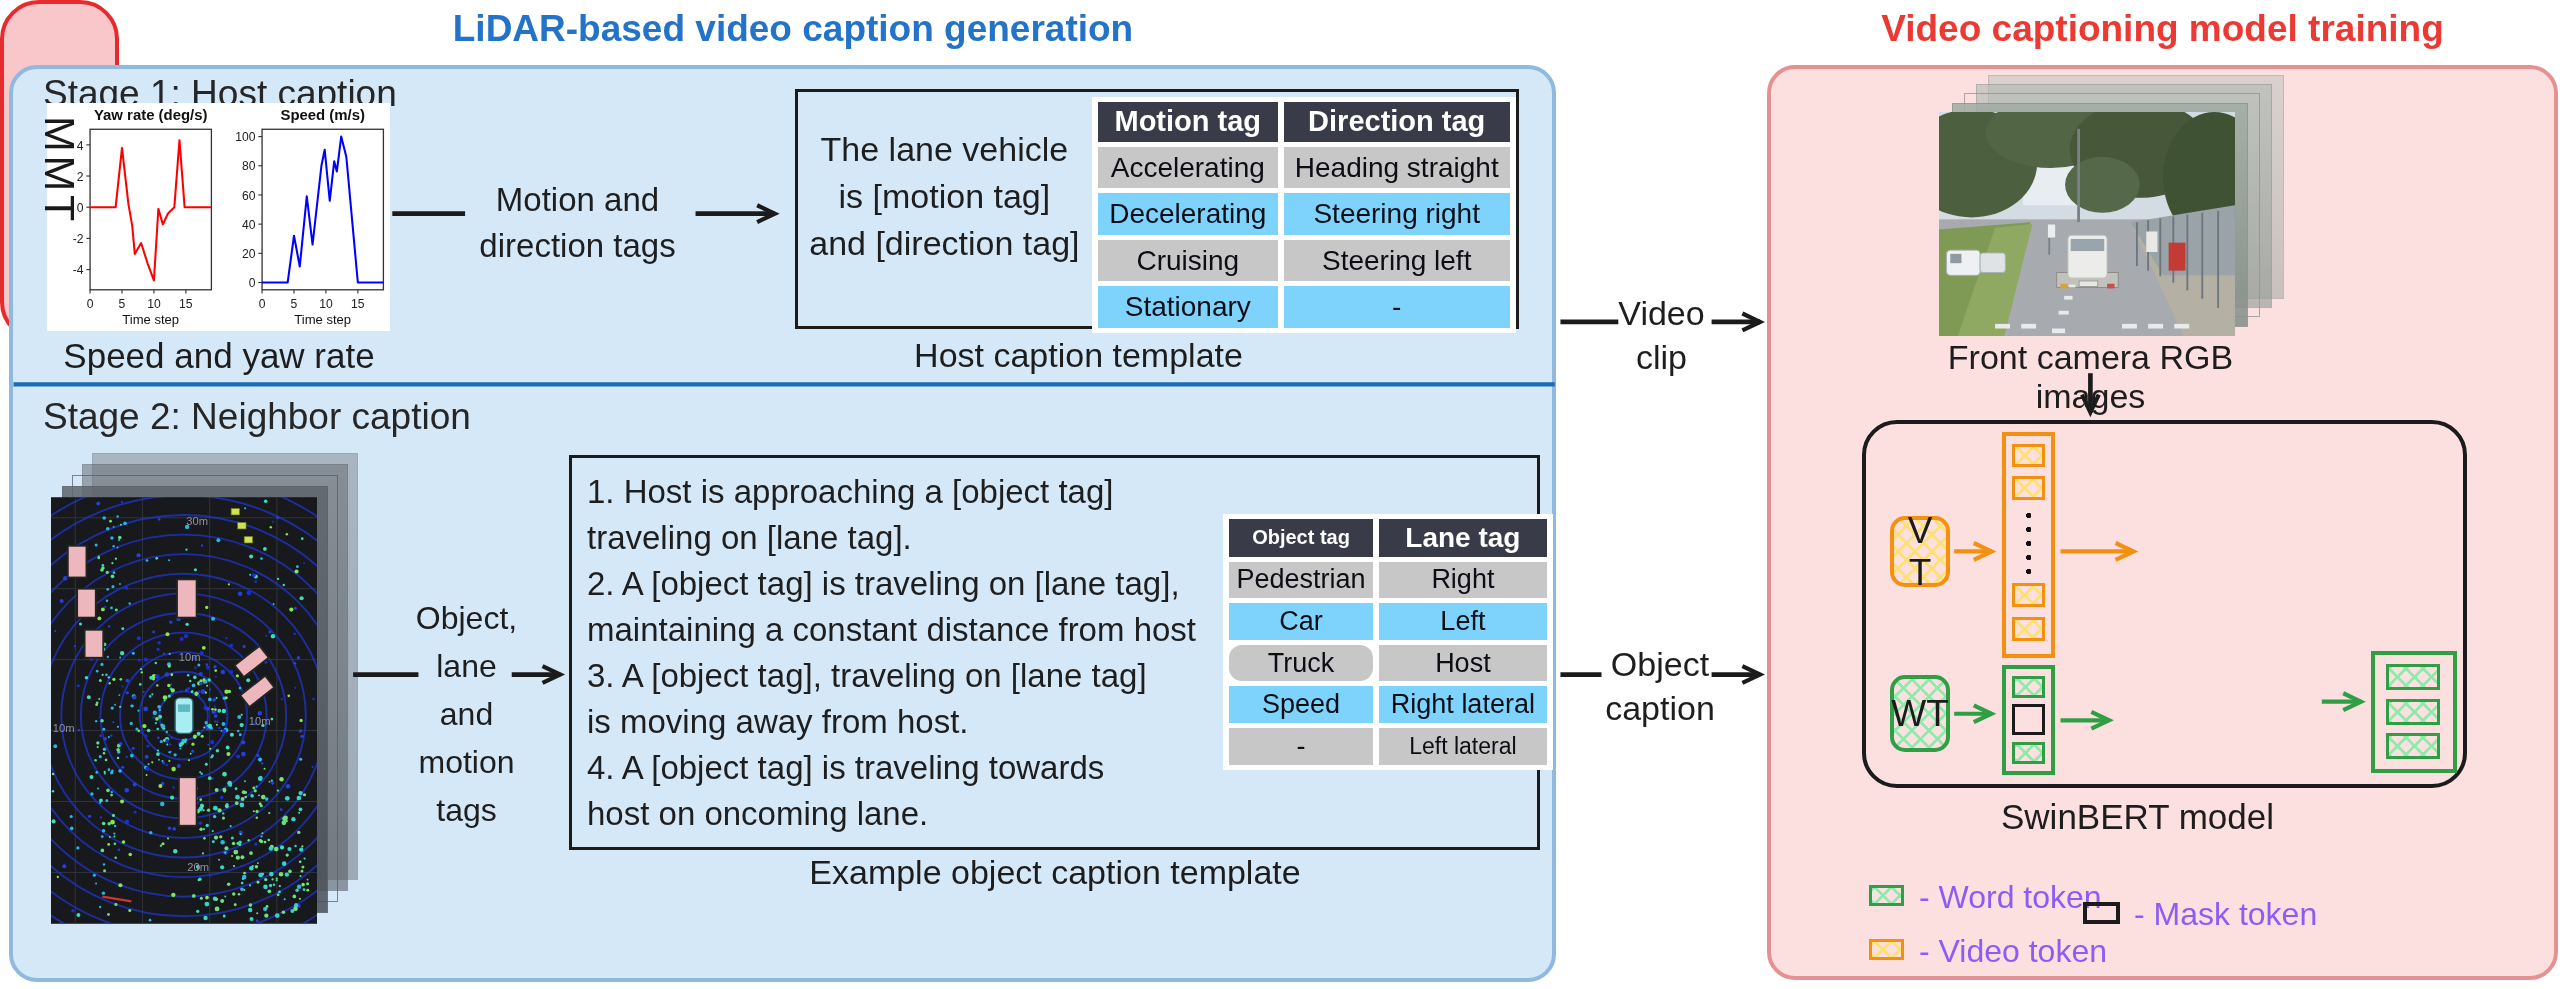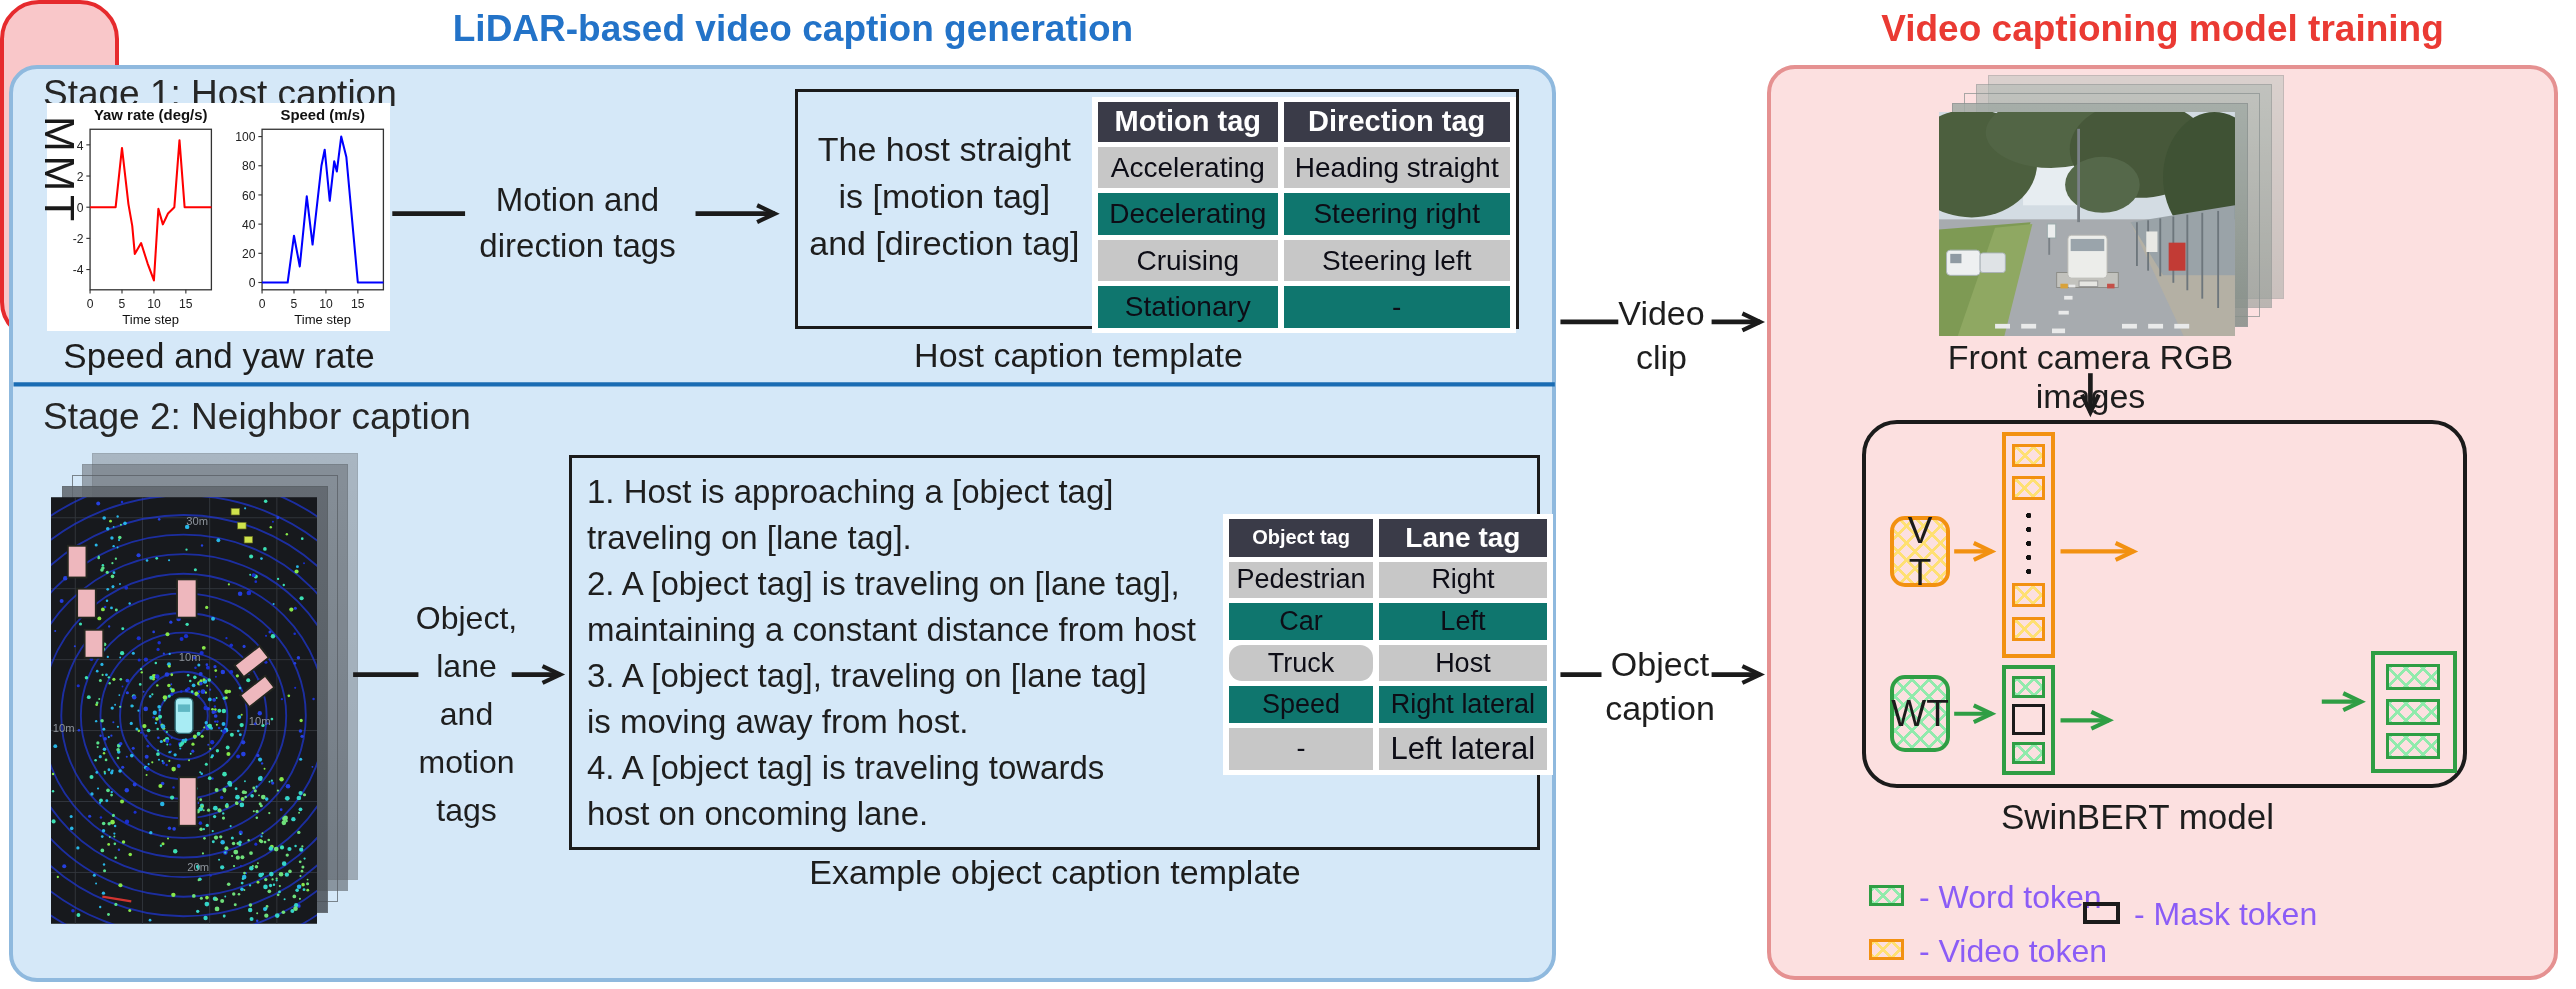--- a/index.html
+++ b/index.html
@@ -11,21 +11,21 @@
   #panel-left{left:9.3px;top:65px;width:1547px;height:917px;background:#d5e8f8;border:4.7px solid #8fb9de;}
   #panel-right{left:1767px;top:65px;width:791px;height:915px;background:#fce0e0;border:4.7px solid #e59191;}
   .big-title{font-size:37px;font-weight:600;}
   .stage-title{font-size:37px;font-weight:500;color:#262626;}
   .cap{font-size:34px;font-weight:500;color:#1d1d1d;}
   .blackbox{position:absolute;border:3.7px solid #1b1b1b;box-sizing:border-box;}
   table{border-collapse:separate;border-spacing:6.5px 5.6px;background:#fff;}
   th{background:#3a3b48;color:#fff;font-weight:700;font-size:29px;padding:3.7px 15px;}
   td{font-size:28px;font-weight:500;color:#0d0d16;text-align:center;padding:4.7px 11.2px;}
   tr.r-a td{background:#c7c7c7;}
-  tr.r-b td{background:#0f766e;}
+  tr.r-b td{background:#7dd3fc;}
   .ghost{position:absolute;box-sizing:border-box;border:0.9px solid #565c61;}
   .tok{position:absolute;box-sizing:border-box;}
   .xh-y{background-image:repeating-linear-gradient(45deg,rgba(255,224,110,.95) 0 2.8px,transparent 2.8px 12px),
         repeating-linear-gradient(135deg,rgba(255,224,110,.95) 0 2.8px,transparent 2.8px 12px);}
   .xh-g{background-image:repeating-linear-gradient(45deg,rgba(140,235,170,.95) 0 2.8px,transparent 2.8px 12px),
         repeating-linear-gradient(135deg,rgba(140,235,170,.95) 0 2.8px,transparent 2.8px 12px);}
   .ob{border:4.7px solid #f29111;}
   .gb{border:4.7px solid #2f9e44;}
   #mmt{left:2198px;top:441px;width:119px;height:341px;border-radius:39px;background:#f9c7c9;
        border:4.7px solid #e62a2d;display:flex;align-items:center;justify-content:center;box-sizing:border-box;}
@@ -100,21 +100,21 @@
   </div>
   <div class="abs ctr cap" style="left:37px;top:336px;width:364px;font-size:35px;">Speed and yaw rate</div>
 
   <div class="abs ctr" style="left:471px;top:177px;width:213px;font-size:33px;font-weight:500;line-height:46px;">
     <span style="display:block;">Motion and</span>
     <span style="display:block;">direction tags</span>
   </div>
 
   <div class="blackbox" style="left:795px;top:89px;width:724px;height:240px;">
     <div class="abs ctr" style="left:1.9px;top:34px;width:289px;font-size:34px;font-weight:500;line-height:47px;">
-      <span style="display:block;">The host straight</span>
+      <span style="display:block;">The lane vehicle</span>
       <span style="display:block;">is [motion tag]</span>
       <span style="display:block;">and [direction tag]</span>
     </div>
     <table class="abs" style="left:294px;top:4.7px;">
       <tbody>
           <tr>
         <th style="min-width:149px;">Motion tag</th>
         <th style="min-width:196px;">Direction tag</th>
       </tr>
       <tr class="r-a">
@@ -887,21 +887,21 @@
       <tr class="r-a">
         <td style="font-size:27px;padding:2.8px 7.5px;border-radius:13px;">Truck</td>
         <td style="font-size:27px;padding:2.8px 7.5px;">Host</td>
           </tr>
       <tr class="r-b">
         <td style="font-size:27px;padding:2.8px 7.5px;">Speed</td>
         <td style="font-size:27px;padding:2.8px 7.5px;">Right lateral</td>
           </tr>
       <tr class="r-a">
         <td style="font-size:27px;padding:2.8px 7.5px;">-</td>
-        <td style="font-size:31px;padding:2.8px 7.5px;">Left lateral</td>
+        <td style="font-size:23px;padding:2.8px 7.5px;">Left lateral</td>
           </tr>
     </tbody>
       </table>
   </div>
   <div class="abs ctr cap" style="left:607px;top:853px;width:896px;">Example object caption template</div>
 
   <div class="abs ctr" style="left:1587px;top:291px;width:149px;font-size:34px;font-weight:500;line-height:44px;">
     <span style="display:block;">Video</span>
     <span style="display:block;">clip</span>
   </div>

